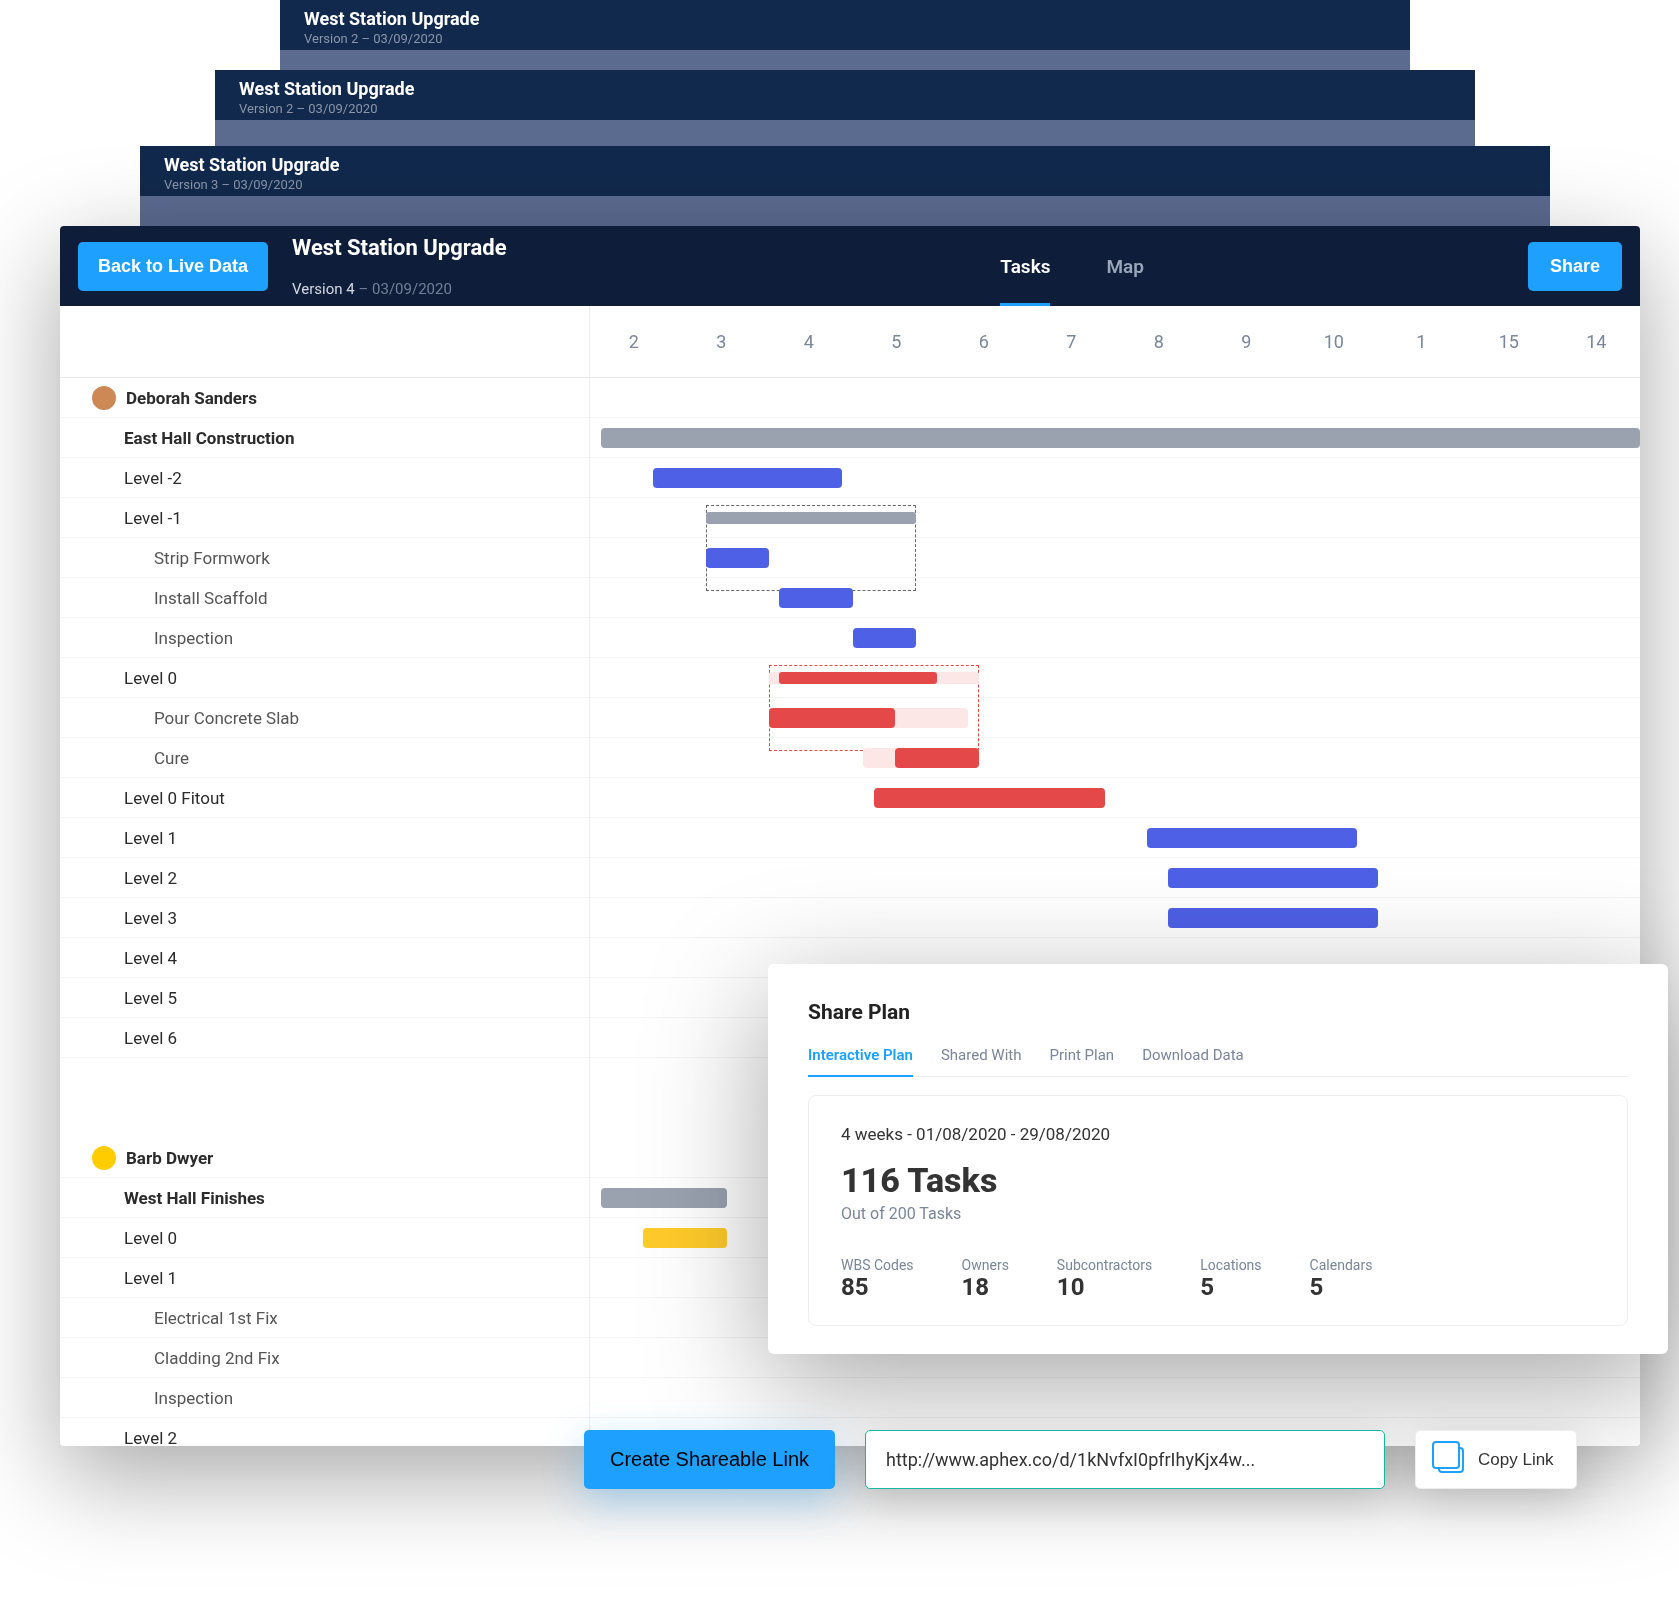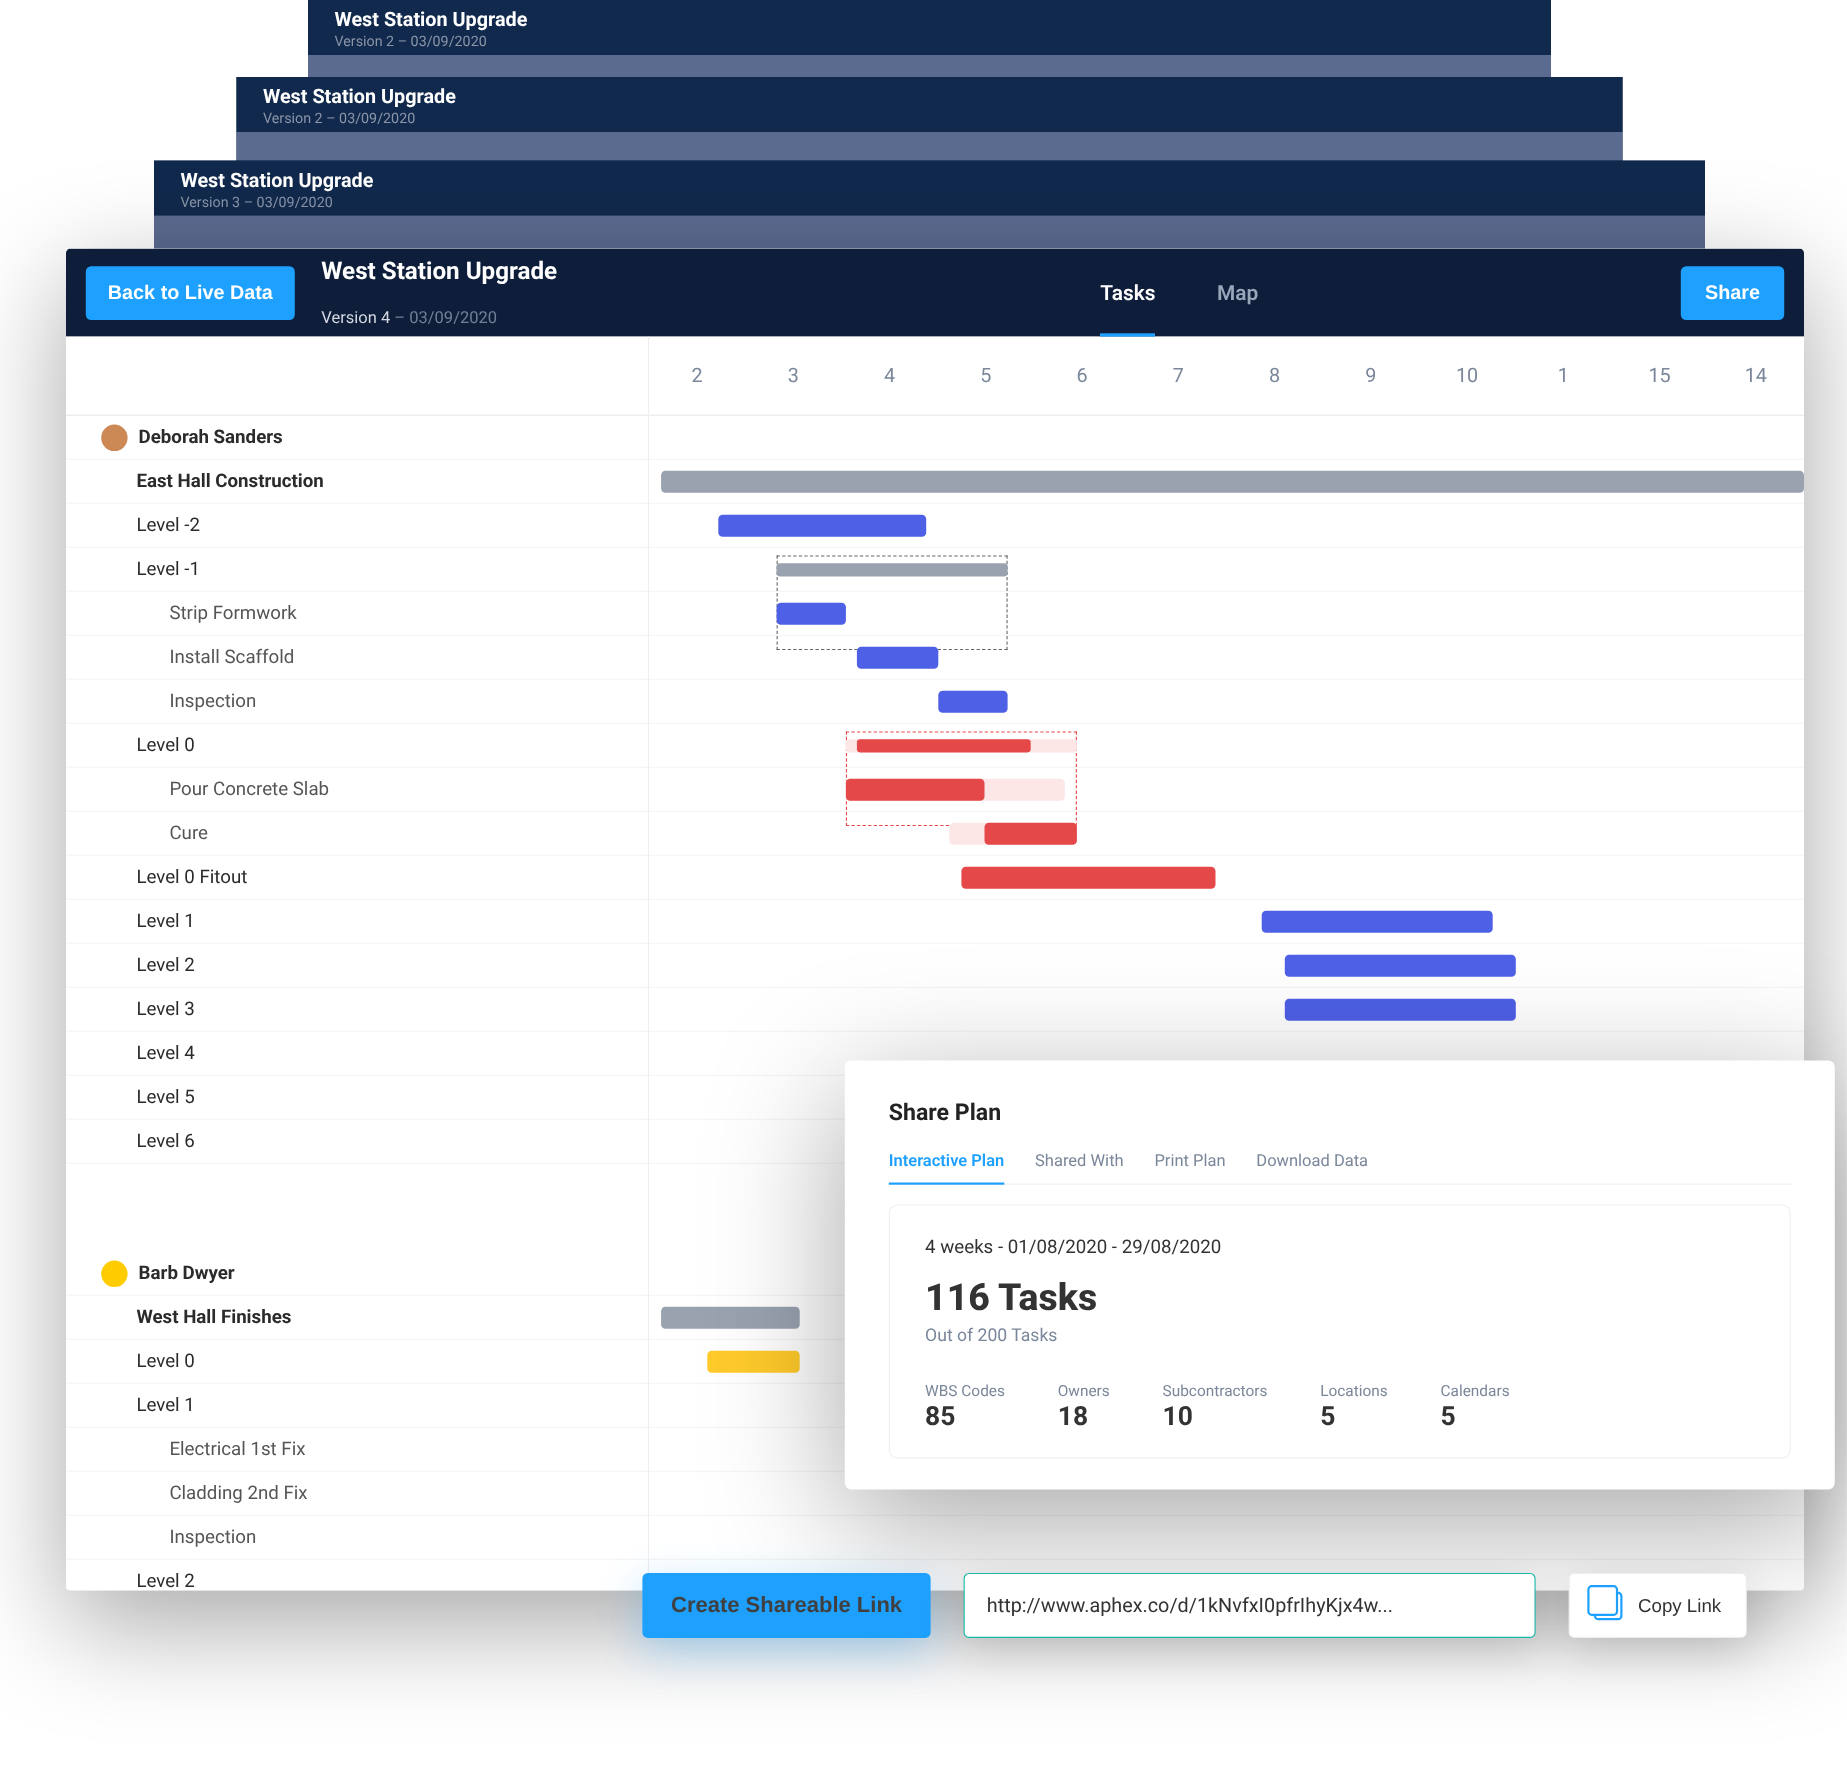--- a/index.html
+++ b/index.html
@@ -117,22 +117,22 @@
   .stats { display:flex; gap:48px; margin-top:34px; }
   .stat-label { font-size:14px; color:#7a8699; }
   .stat-value { font-size:24px; font-weight:700; margin-top:0; }
 
   .modal-footer {
     position:absolute;
     top: 1430px; left: 584px;
     display:flex; gap:30px; align-items:stretch;
   }
   .btn-create {
-    background:#1ea0ff; color:#404040; border:none; border-radius:5px;
-    padding: 18px 26px; font-size:20px; font-weight:700; cursor:pointer;
+    background:#1ea0ff; color:#000000; border:none; border-radius:5px;
+    padding: 18px 26px; font-size:20px; font-weight:400; cursor:pointer;
     box-shadow: 0 12px 40px rgba(30,160,255,0.3);
   }
   .link-box {
     background:#fff; border:1px solid #14b8a6; border-radius:5px;
     padding: 18px 20px; font-size:18px; color:#333; width:520px;
     box-shadow: 0 12px 40px rgba(0,0,0,0.12);
     white-space:nowrap; overflow:hidden; text-overflow:ellipsis;
   }
   .btn-copy {
     background:#fff; border:1px solid #eee; border-radius:5px;

